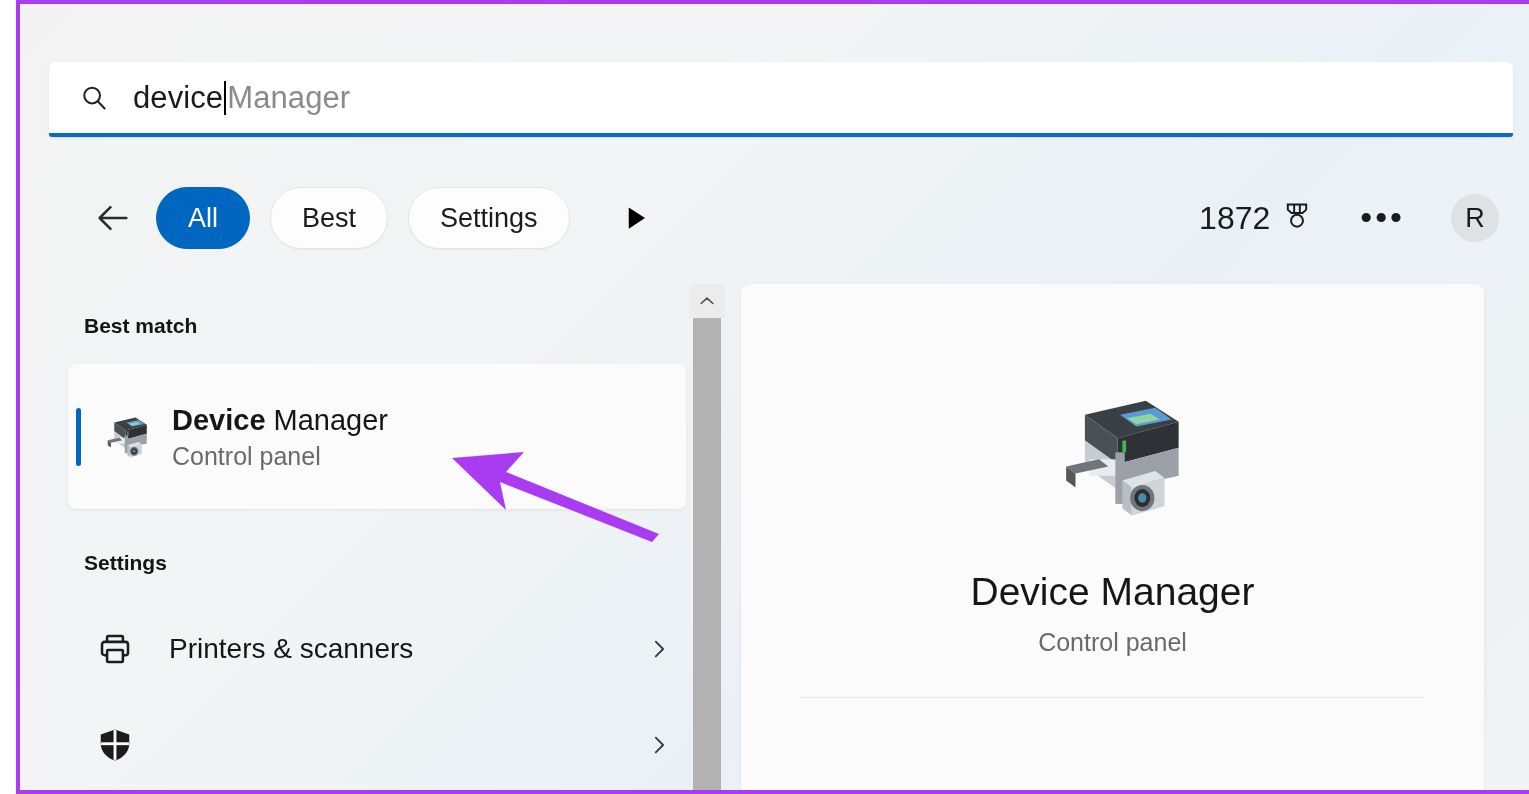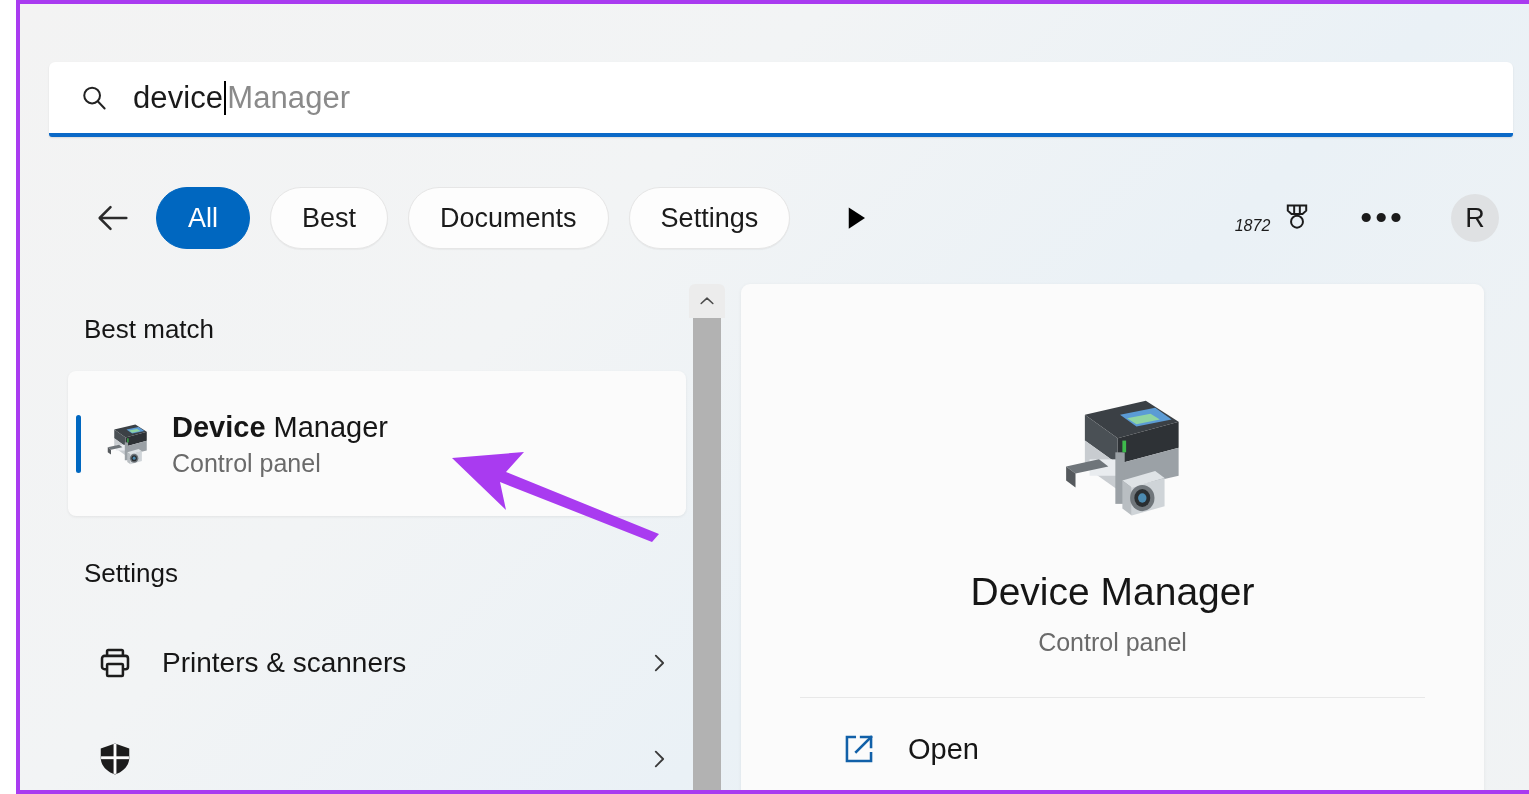--- a/index.html
+++ b/index.html
@@ -108,26 +108,25 @@
     flex: 0 0 auto;
   }
   .tabbar-right {
     margin-left: auto;
     display: flex;
     align-items: center;
     padding-right: 42px;
   }
   .rewards {
     display: flex;
-    align-items: flex-end;
-    font-size: 16px;
+    align-items: flex-start;
+    font-size: 32px;
     color: #1b1b1b;
     margin-right: 46px;
     cursor: pointer;
-    font-style: italic;
   }
   .rewards .count { margin-right: 10px; }
   .more-dots {
     font-size: 34px;
     color: #1b1b1b;
     letter-spacing: 3px;
     margin-right: 46px;
     cursor: pointer;
     line-height: 0.7;
   }
@@ -143,22 +142,22 @@
 
   
   .results {
     position: absolute;
     left: 0; top: 270px;
     width: 660px;
     height: 520px;
     padding-left: 64px;
   }
   .section-head {
-    font-size: 26px;
-    font-weight: normal;
+    font-size: 21px;
+    font-weight: bold;
     color: #151515;
     margin-top: 40px;
     margin-bottom: 26px;
   }
   #settings-head { margin-top: 42px; }
 
   .best-card {
     position: relative;
     width: 618px;
     height: 145px;
@@ -196,20 +195,21 @@
     margin-top: 4px;
   }
 
   .setting-row {
     display: flex;
     align-items: center;
     height: 96px;
     width: 600px;
     margin-left: 12px;
     cursor: pointer;
+    gap: 7px;
   }
   .setting-icon {
     width: 38px; height: 38px;
     flex: 0 0 auto;
     margin-right: 28px;
     color: #1c1c1c;
   }
   .setting-label {
     font-size: 28px;
     color: #161616;
@@ -335,21 +335,20 @@
 
     <div class="back-btn">
       <svg width="40" height="40" viewBox="0 0 24 24" fill="none" stroke="currentColor" stroke-width="1.5" stroke-linecap="round" stroke-linejoin="round">
         <line x1="20" y1="12" x2="4.5" y2="12"></line>
         <polyline points="10.5,5.5 4,12 10.5,18.5"></polyline>
       </svg>
     </div>
 
     <div class="pill active">All</div>
     <div class="pill">Best</div>
-    <div class="pill">Documents</div>
     <div class="pill">Settings</div>
 
     <div class="tab-arrow">
       <svg width="30" height="30" viewBox="0 0 24 24" fill="currentColor">
         <polygon points="7,3.5 20,12 7,20.5"></polygon>
       </svg>
     </div>
 
     <div class="tabbar-right">
       <div class="rewards">
@@ -460,27 +459,19 @@
       <ellipse cx="44.5" cy="49.5" rx="3.4" ry="3.8" fill="#2a2e31"></ellipse>
       <ellipse cx="44.5" cy="49.5" rx="1.8" ry="2" fill="#4c8ab0"></ellipse>
       <rect x="36" y="25" width="1.6" height="5" fill="#3ebb4c"></rect>
     </svg>
 
     <div class="preview-title">Device Manager</div>
     <div class="preview-sub">Control panel</div>
 
     <div class="preview-divider"></div>
 
-    <div class="open-row">
-      <svg class="open-icon" viewBox="0 0 24 24" fill="none" stroke="currentColor" stroke-width="1.8" stroke-linecap="square">
-        <polyline points="9,3.5 3.5,3.5 3.5,20.5 20.5,20.5 20.5,15"></polyline>
-        <line x1="10" y1="14" x2="20.5" y2="3.5"></line>
-        <polyline points="13.5,3.5 20.5,3.5 20.5,10.5"></polyline>
-      </svg>
-      <div class="open-label">Open</div>
-    </div>
   </div>
 
   <svg class="annotation-arrow" viewBox="0 0 230 110">
     <polygon points="8,24 80,18 62,38 215,100 208,108 56,48 62,76" fill="#a93bf0"></polygon>
   </svg>
 
 </div>
 
 </body></html>

